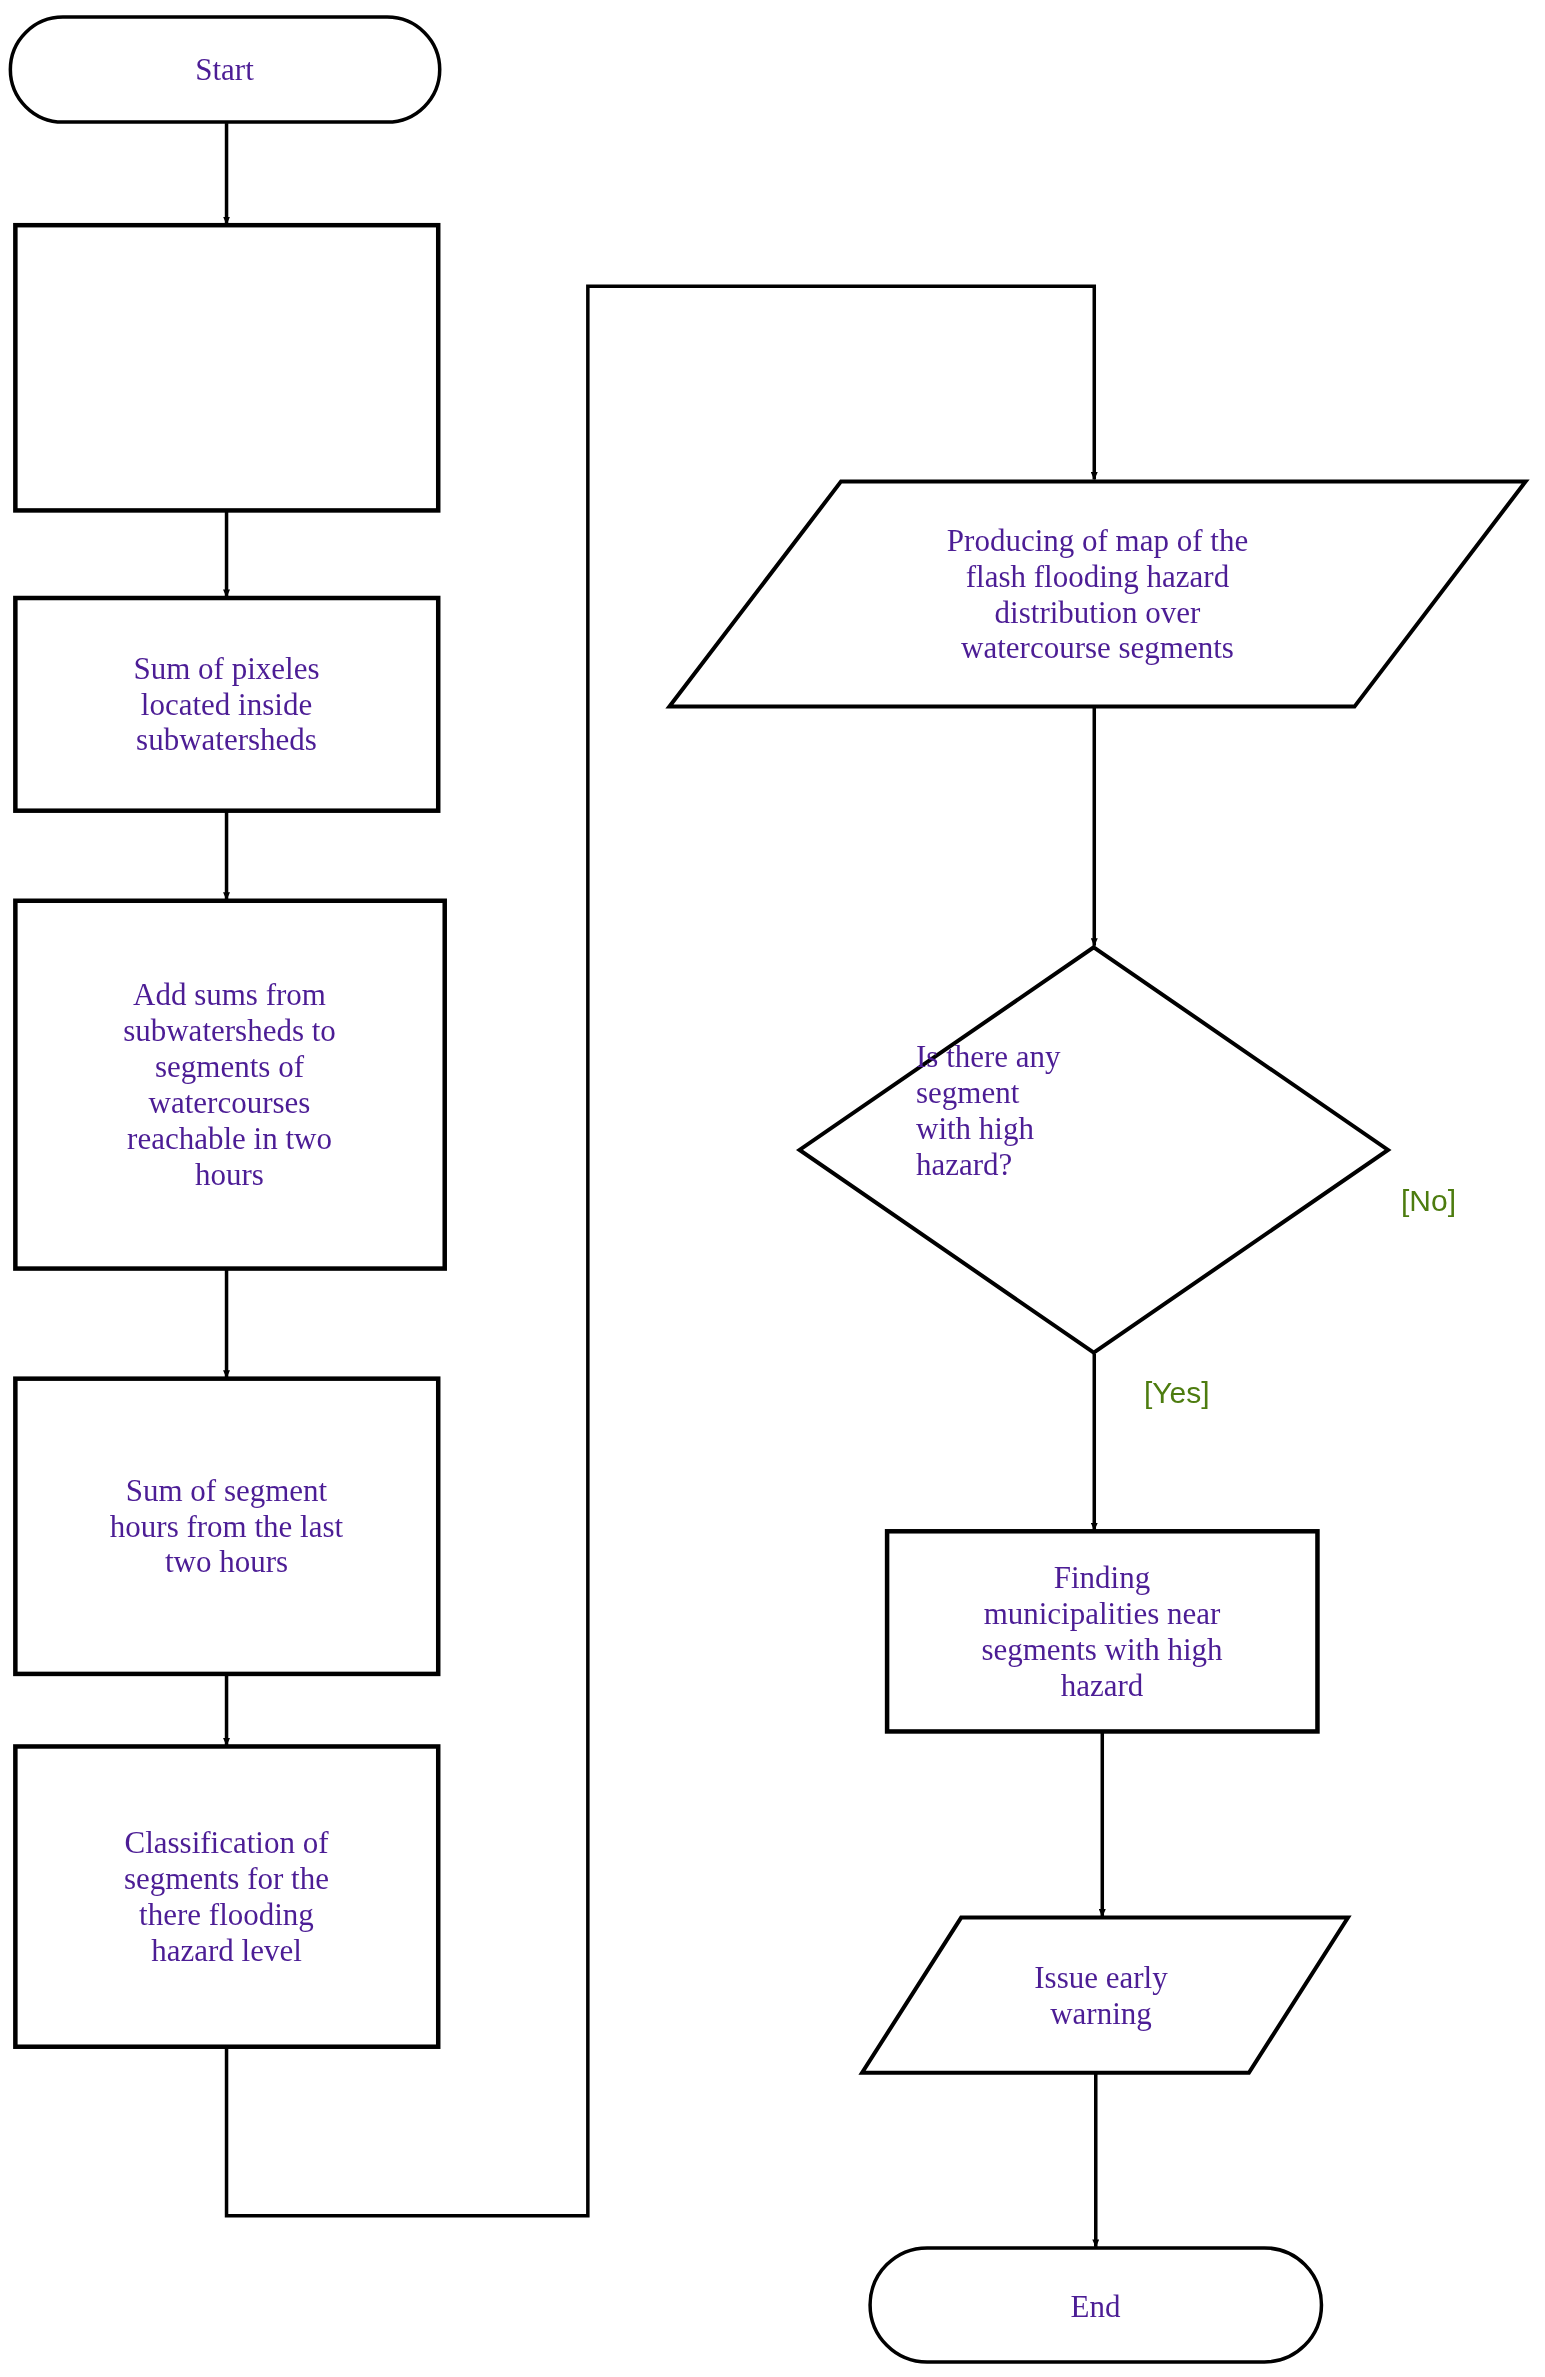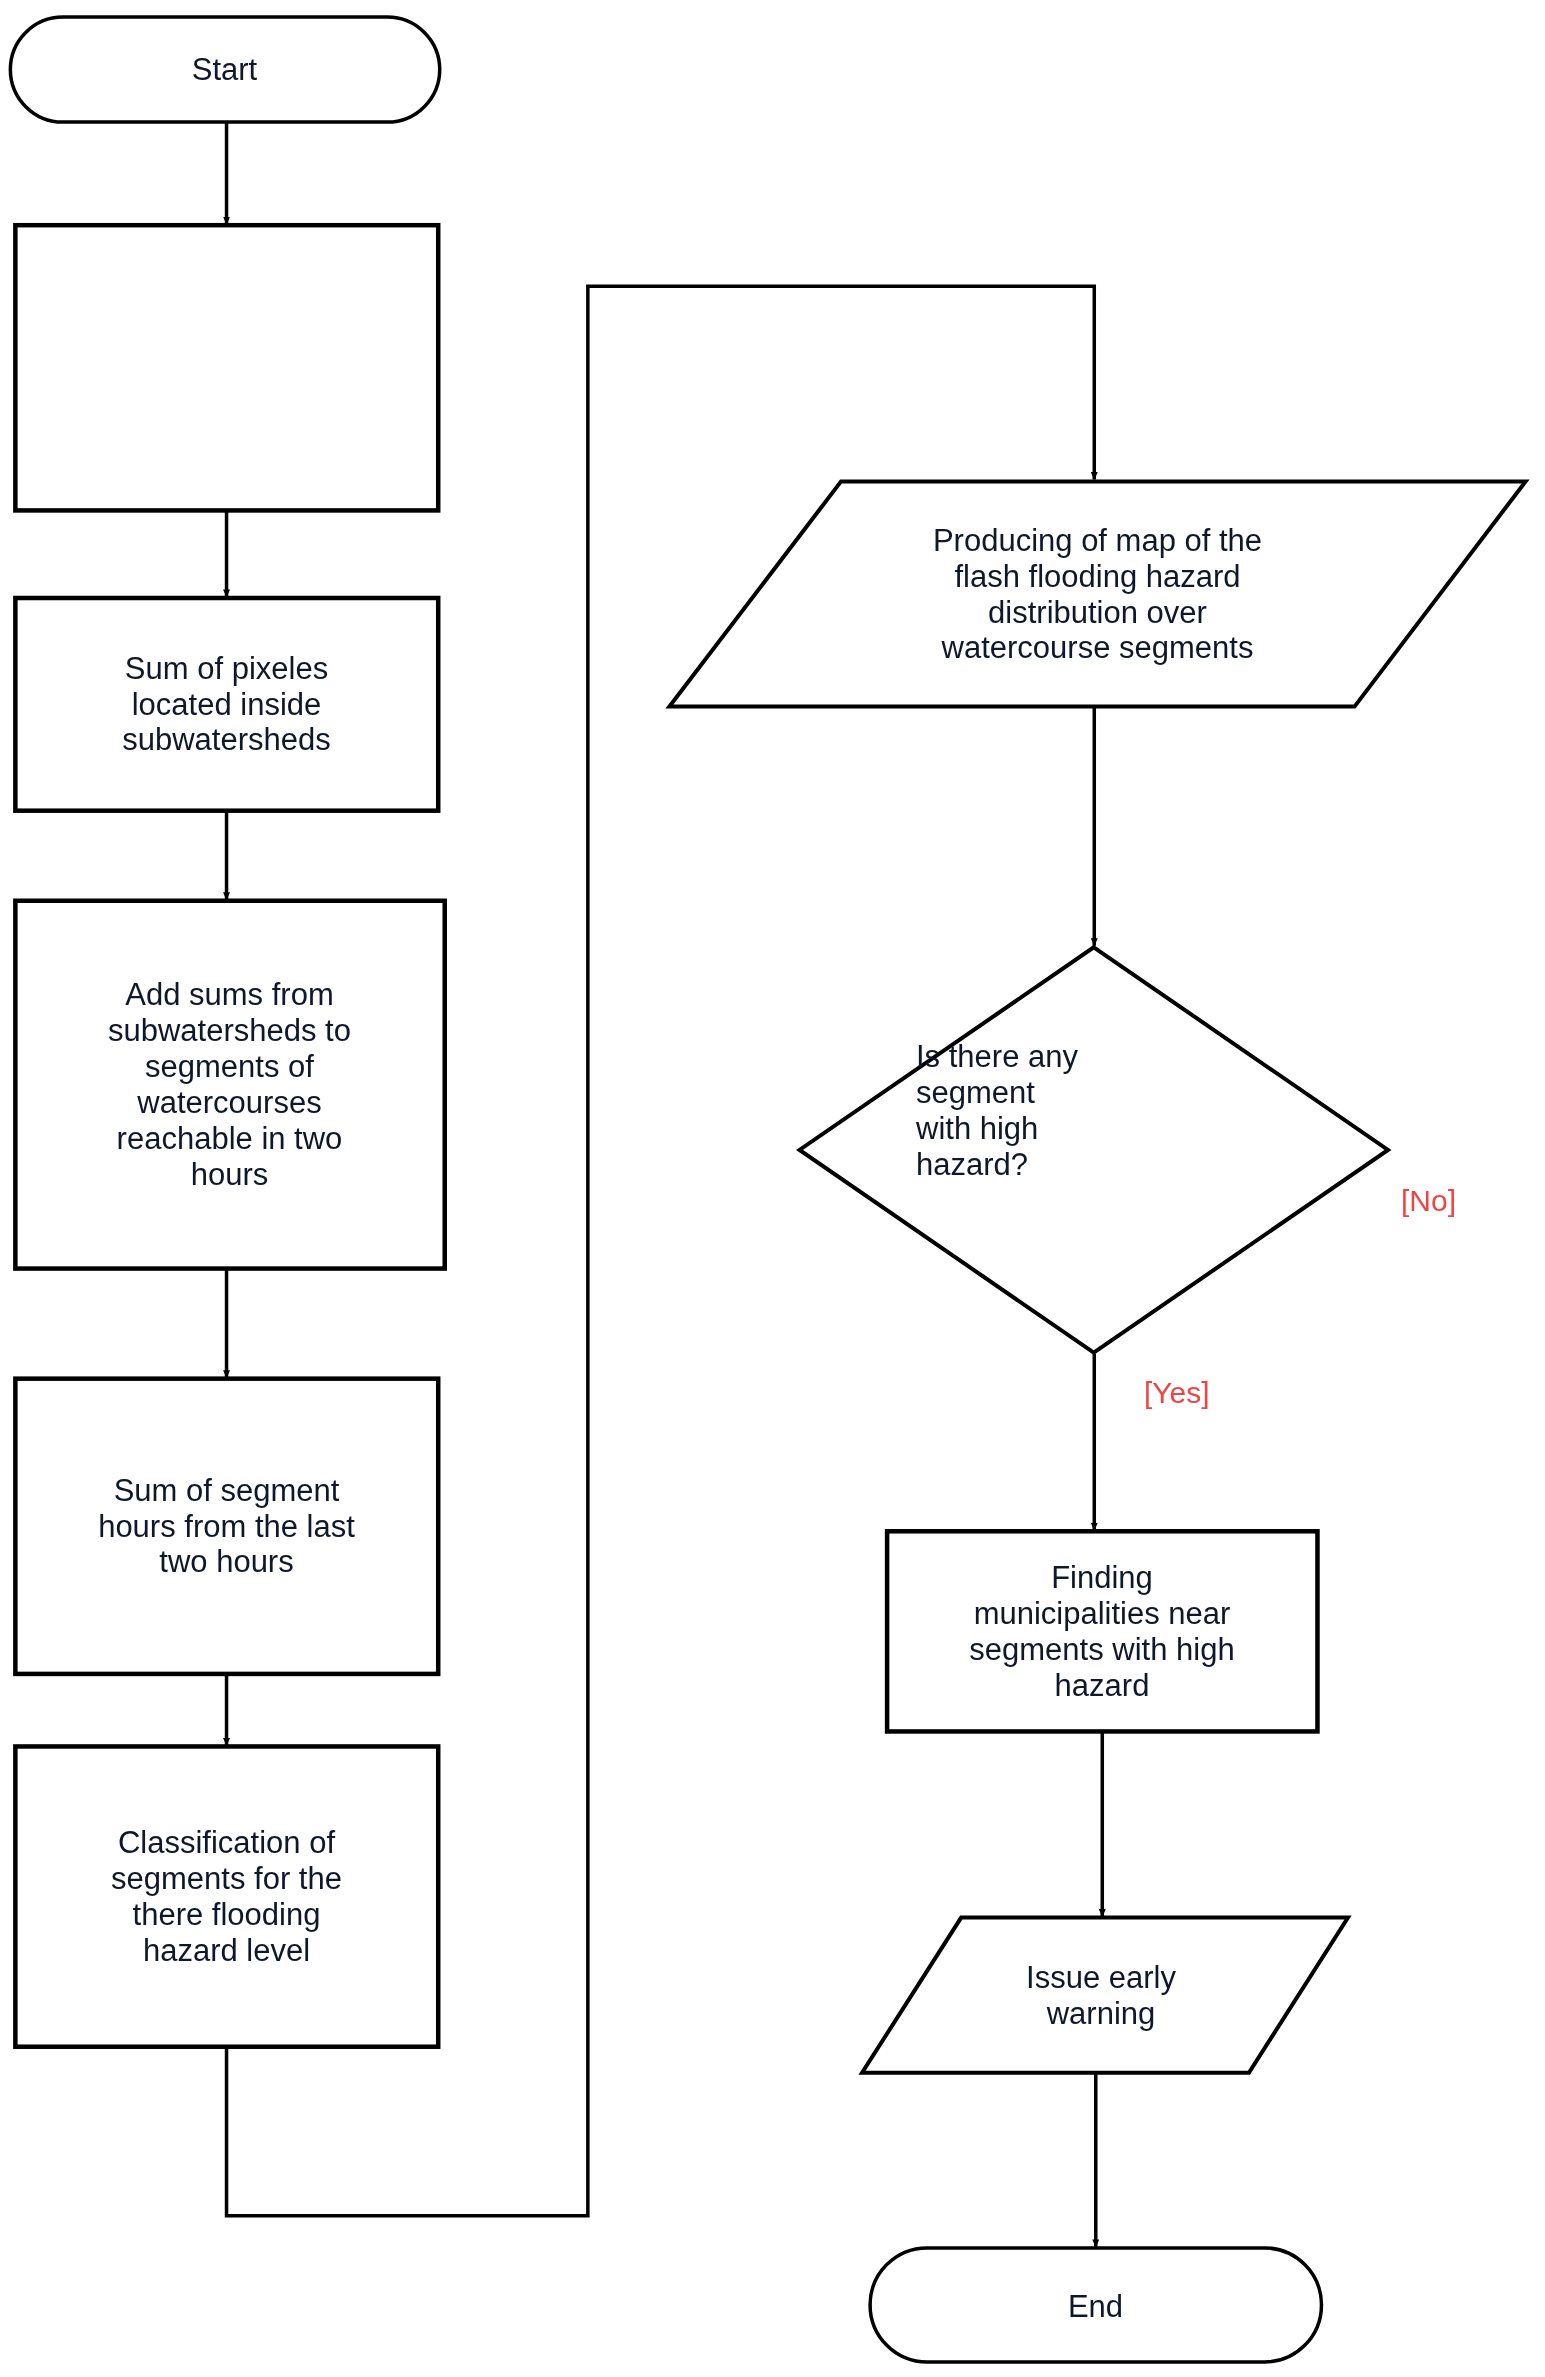--- a/index.html
+++ b/index.html
@@ -21,32 +21,33 @@
     left: 0;
     width: 1546px;
     height: 2377px;
   }
   .node-label {
     position: absolute;
     display: flex;
     align-items: center;
     justify-content: center;
     text-align: center;
-    color: #0f172a;
+    color: #4c1d95;
     line-height: 1.16;
     white-space: pre-line;
     pointer-events: none;
+    font-family: Liberation Serif, serif;
   }
   .lbl-terminal { font-size: 31px; }
   .lbl-process  { font-size: 31px; }
   .lbl-io       { font-size: 31px; }
   .lbl-decision { font-size: 31px; }
   .edge-label {
     position: absolute;
-    color: #ef4444;
+    color: #4d7c0f;
     font-size: 30px;
     white-space: nowrap;
   }
 </style>
 </head>
 <body>
 
 <div id="canvas">
 
   <svg id="flow-svg" viewBox="0 0 3088 4750" xmlns="http://www.w3.org/2000/svg">

